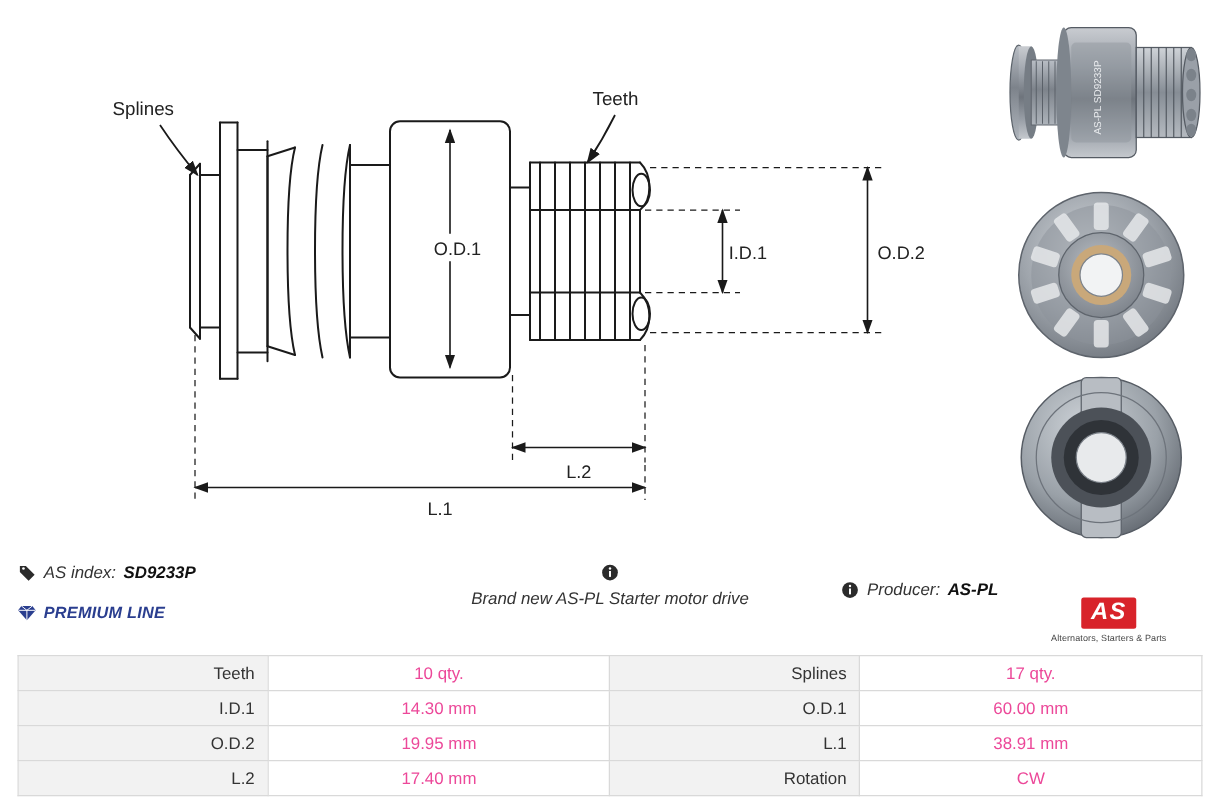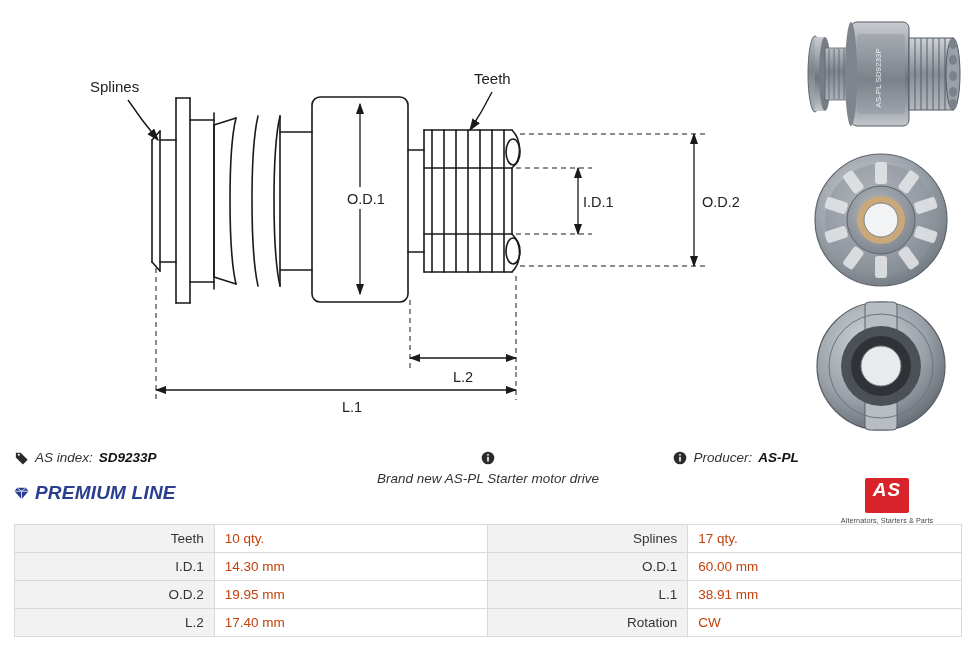--- a/index.html
+++ b/index.html
@@ -59,54 +59,54 @@
   .info-col {
     display: flex;
     align-items: center;
     gap: 6px;
     font-size: 13.5px;
     color: #222;
     font-style: italic;
   }
   .col-a { width: 290px; }
   .col-b { width: 370px; flex-direction: column; }
-  .col-c { width: 290px; display: flex; justify-content: flex-start; }
+  .col-c { width: 290px; display: flex; justify-content: flex-start; margin-top: 14px; }
   .lbl { color: #333; }
   .val { font-weight: bold; color: #111; text-align: right; }
   .ico {
     display: inline-flex;
     align-items: center;
     justify-content: center;
     width: 15px; height: 15px;
     flex: 0 0 15px;
   }
   .premium {
     color: #2a3e8f;
     font-weight: bold;
-    font-size: 19px;
+    font-size: 13px;
     letter-spacing: .2px;
   }
   .premium-wrap { display: flex; align-items: center; gap: 6px; }
 
   
   #as-logo {
     position: absolute;
     right: 24px; top: 478px;
     width: 130px;
     text-align: center;
   }
   .as-box {
     display: inline-block;
     background: #d8232a;
     color: #fff;
     font-weight: bold;
     font-style: italic;
     font-size: 19px;
     line-height: 19px;
-    padding: 2px 8px 14px 8px;
+    padding: 2px 8px 4px 8px;
     border-radius: 2px;
     letter-spacing: 1px;
   }
   .as-sub {
     font-size: 7.2px;
     color: #444;
     letter-spacing: .1px;
     margin-top: 3px;
     white-space: nowrap;
   }
@@ -125,23 +125,23 @@
     padding: 0 10px;
   }
   .c-lbl {
     width: 200px;
     text-align: right;
     background: #f2f2f2;
     color: #333;
   }
   .c-val {
     width: 274px;
-    text-align: left;
+    text-align: center;
     background: #ffffff;
-    color: #c2410c;
+    color: #ec4899;
   }
 
   .lbl-text { font-size: 15px; fill: #222; font-family: "Liberation Sans", sans-serif; }
   .dim-text { font-size: 14.5px; fill: #222; font-family: "Liberation Sans", sans-serif; }
 </style>
 </head>
 <body>
 
 <div id="page">
 

